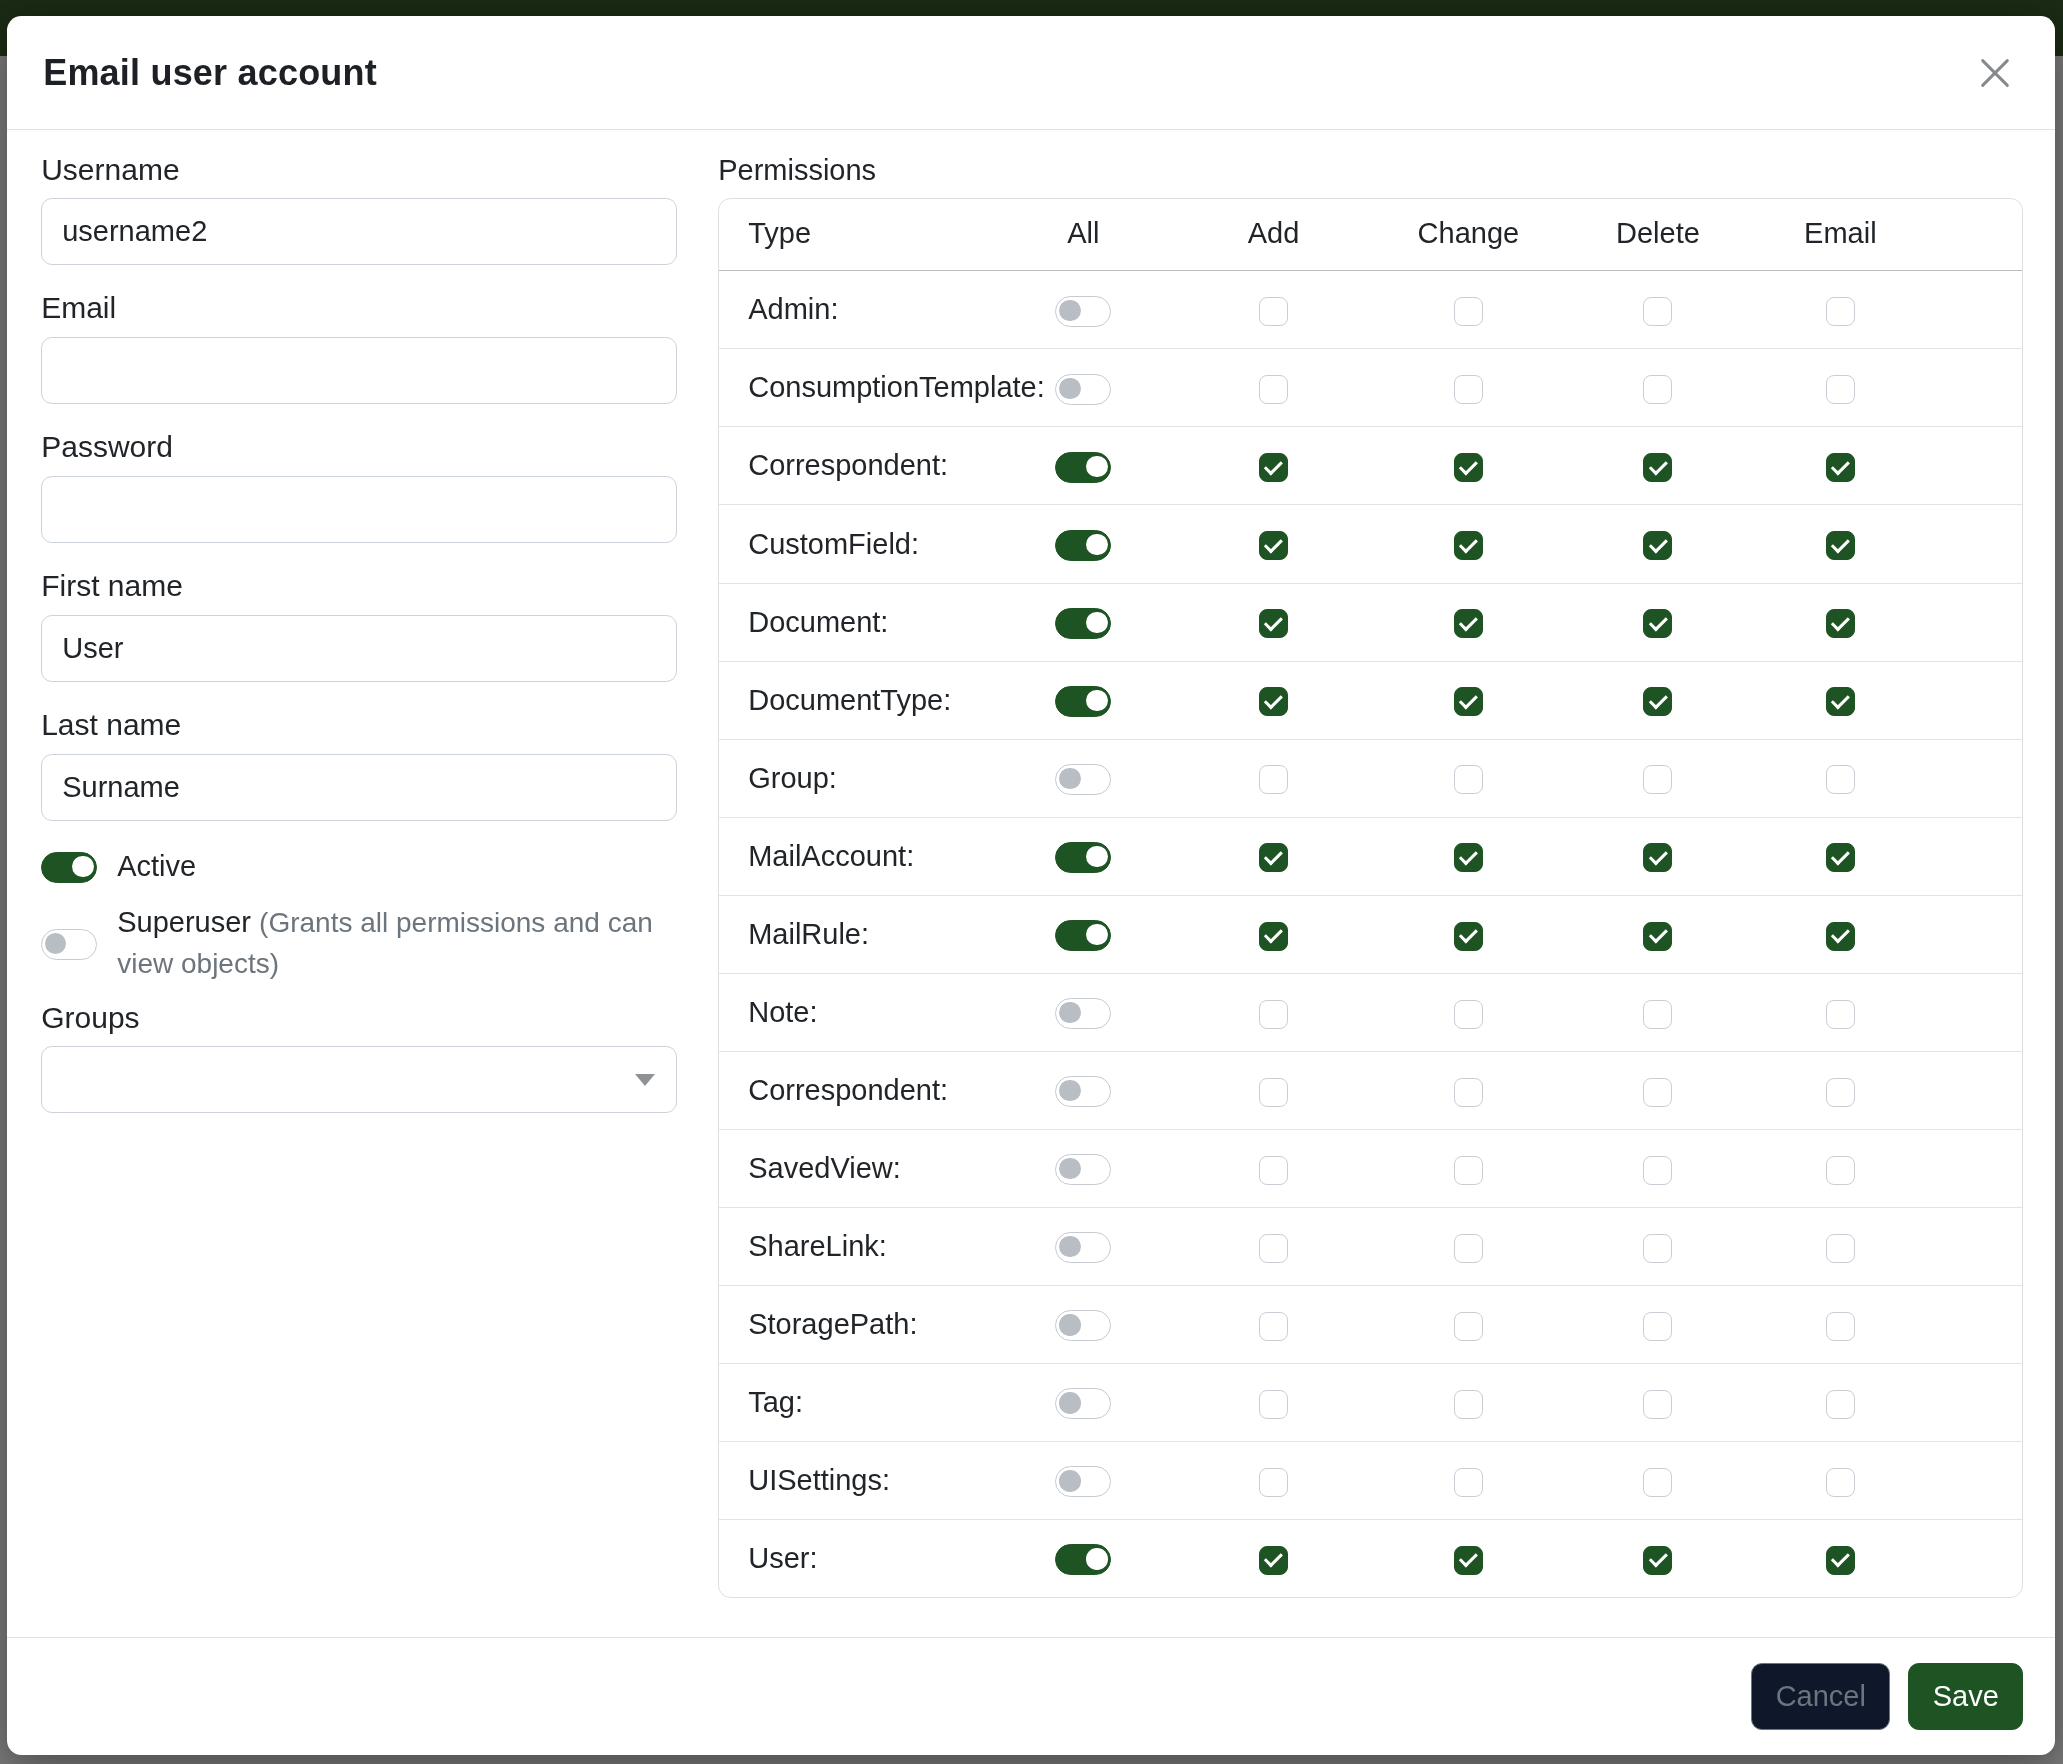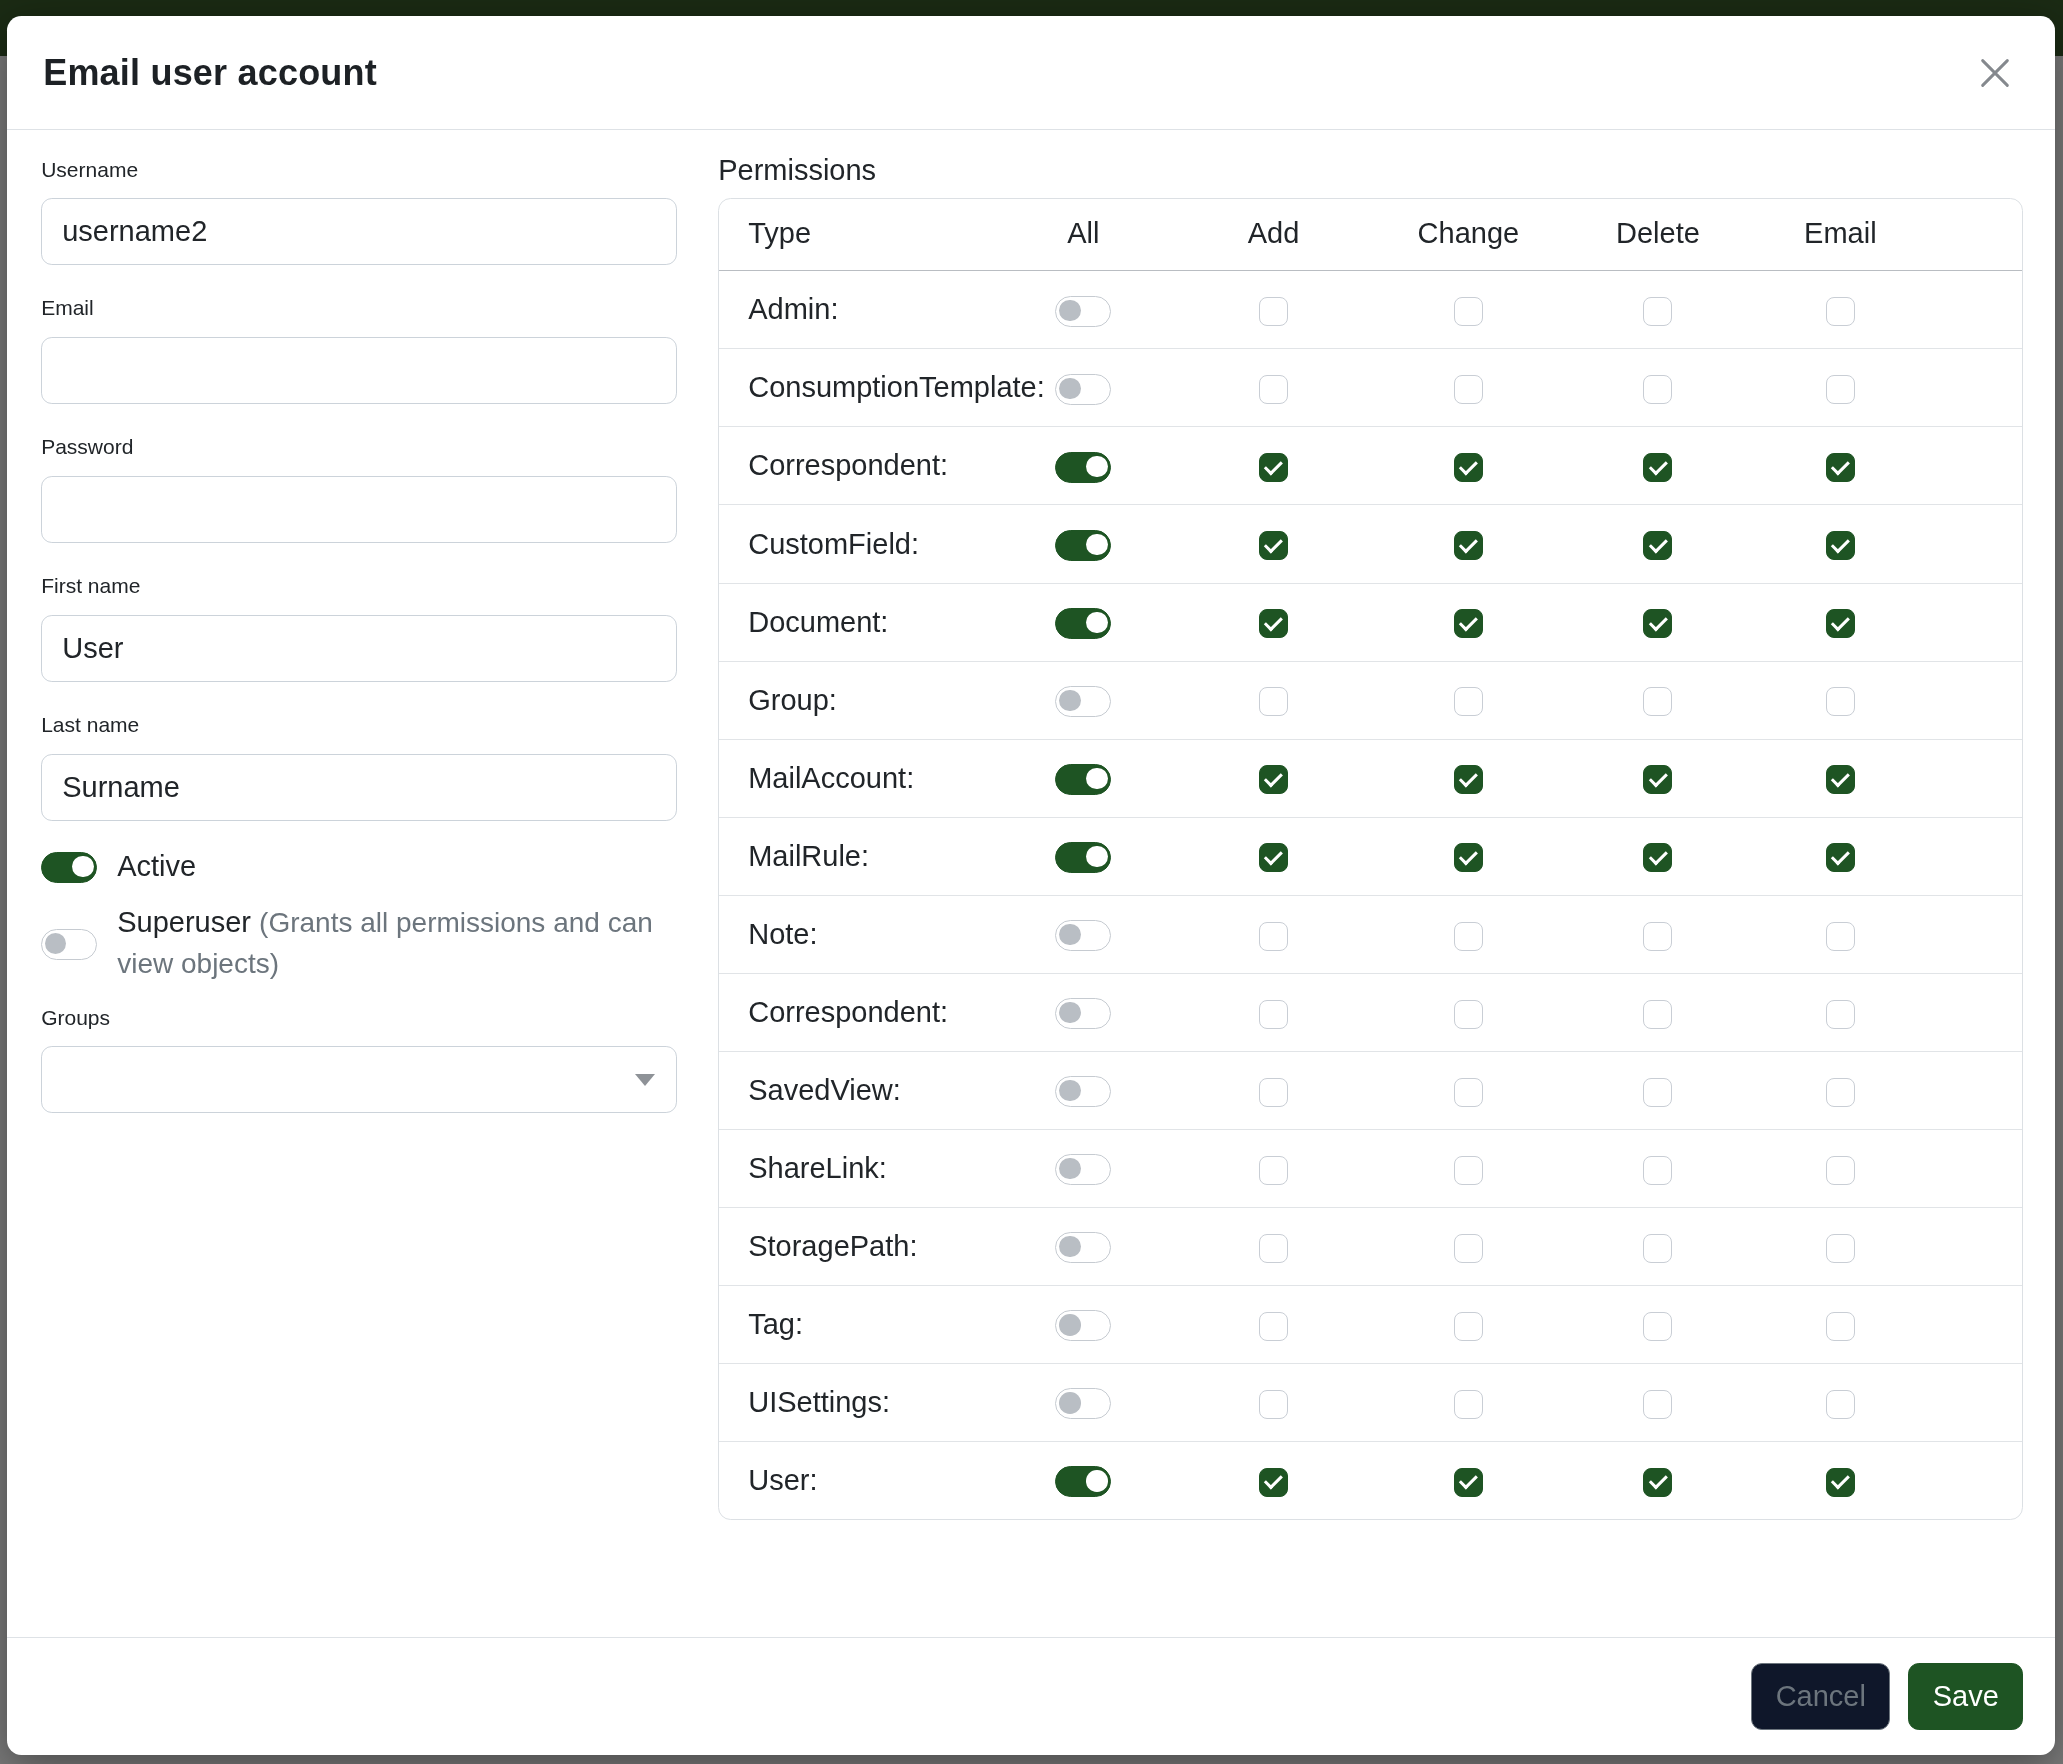--- a/index.html
+++ b/index.html
@@ -25,21 +25,21 @@
   }
   .modal-title { font-size:36px; font-weight:600; letter-spacing:0.2px; color:#1d2125; }
   .close-btn {
     background:none; border:none; padding:5.4px; cursor:pointer; line-height:0;
   }
 
   .modal-body { flex:1 1 auto; display:flex; padding:21.6px 32px 0 34px; gap:41px; box-sizing:border-box; }
   .left-col  { width:636px; flex:none; }
   .right-col { flex:1 1 auto; min-width:0; }
 
-  .field-label { display:block; font-size:21px; line-height:36px; margin:0 0 10.8px 0; color:#212529; }
+  .field-label { display:block; font-size:30px; line-height:36px; margin:0 0 10.8px 0; color:#212529; }
   .input, .select {
     box-sizing:border-box; width:100%; height:67px;
     border:1.8px solid #ccd3da; border-radius:10.8px; background:#fff;
     font-family:inherit; font-size:29px; color:#212529; padding:0 20px;
   }
   .field { margin-bottom:25px; }
   .select { position:relative; }
   .caret {
     position:absolute; right:21.6px; top:50%; margin-top:-5.4px;
     width:0; height:0;
@@ -234,20 +234,28 @@
   </tr>
               <tr>
     <td class="col-type">Document:</td>
     <td><span class="switch on"></span></td>
     <td><span class="cb checked"></span></td>
     <td><span class="cb checked"></span></td>
     <td><span class="cb checked"></span></td>
     <td class="col-view"><span class="cb checked"></span></td>
   </tr>
               <tr>
+    <td class="col-type">DocumentType:</td>
+    <td><span class="switch on"></span></td>
+    <td><span class="cb checked"></span></td>
+    <td><span class="cb checked"></span></td>
+    <td><span class="cb checked"></span></td>
+    <td class="col-view"><span class="cb checked"></span></td>
+  </tr>
+              <tr>
     <td class="col-type">Group:</td>
     <td><span class="switch off"></span></td>
     <td><span class="cb"></span></td>
     <td><span class="cb"></span></td>
     <td><span class="cb"></span></td>
     <td class="col-view"><span class="cb"></span></td>
   </tr>
               <tr>
     <td class="col-type">MailAccount:</td>
     <td><span class="switch on"></span></td>

